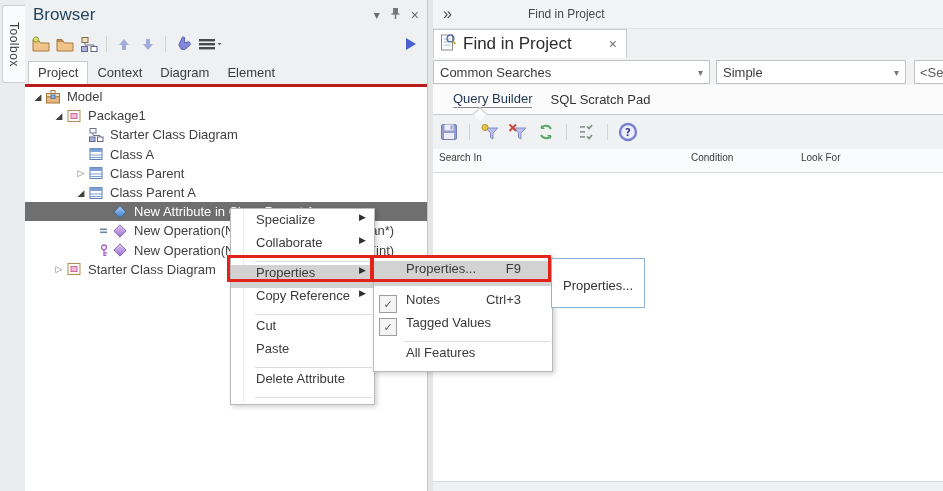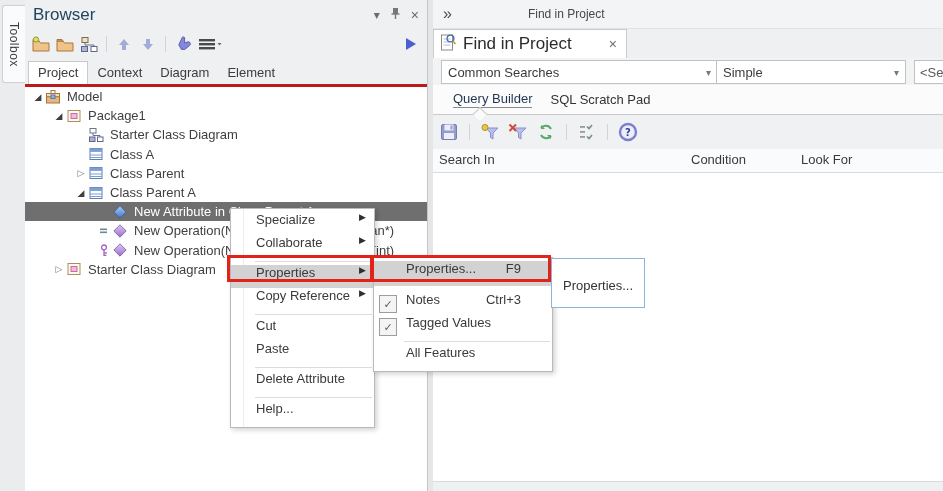--- a/index.html
+++ b/index.html
@@ -43,31 +43,31 @@
   #f-strip{height:28px;background:#f3f4f5;border-bottom:1px solid #e2e3e5;display:flex;align-items:center;}
   #f-strip .chev{font-size:16px;color:#4f4f4f;margin-left:10px;}
   #f-strip .slabel{font-size:12px;color:#474747;margin-left:76px;}
   #f-tabrow{height:29px;background:#eff0f1;display:flex;}
   #f-tab{width:180px;background:#fff;border:1px solid #c9cbcd;border-bottom:none;display:flex;align-items:center;padding:0 6px;}
   #f-tab .ftitle{font-size:17px;color:#2b2b2b;margin-left:6px;}
   #f-tab .fclose{margin-left:auto;color:#6d6d6d;font-size:14px;padding:0 3px;}
   #f-filters{height:27px;background:#f2f3f4;position:relative;}
   .combo{position:absolute;top:2px;height:22px;background:#fff;border:1px solid #bfc1c3;display:flex;align-items:center;padding:0 6px;font-size:13px;color:#3a3a3a;}
   .combo .dd{margin-left:auto;color:#7a7a7a;font-size:10px;}
-  #combo-searches{left:0;width:263px;margin-left:8px;} #combo-mode{left:283px;width:176px;}
+  #combo-searches{left:0;width:263px;} #combo-mode{left:283px;width:176px;}
   #term-box{position:absolute;left:481px;top:2px;width:60px;height:22px;background:#fff;border:1px solid #bfc1c3;
             display:flex;align-items:center;padding:0 5px;color:#5a5a5a;font-size:13px;}
   #f-qtabs{height:29px;background:#fbfbfc;border-bottom:1px solid #c9c9c9;position:relative;display:flex;align-items:center;padding-left:20px;gap:18px;}
   .qtab{font-size:13px;color:#333;}
   .qtab.active{color:#1f3550;border-bottom:1px solid #8a8a8a;padding-bottom:1px;}
   #qnotch{position:absolute;left:42px;bottom:-5px;width:9px;height:9px;background:#fbfbfc;
           border-left:1px solid #c9c9c9;border-top:1px solid #c9c9c9;transform:rotate(45deg);}
   #f-toolbar{height:34px;background:#eff1f3;display:flex;align-items:center;padding:0 5px;gap:6px;}
   .ftico{width:22px;height:20px;display:flex;align-items:center;justify-content:center;}
-  #f-header{height:23px;background:#fafbfc;border-bottom:1px solid #d9dbdd;position:relative;font-size:13px;color:#3a3a3a;}
+  #f-header{height:23px;background:#fafbfc;border-bottom:1px solid #d9dbdd;position:relative;font-size:10px;color:#3a3a3a;}
   #f-header span{position:absolute;top:3px;}
   #col-searchin{left:6px;} #col-condition{left:258px;} #col-lookfor{left:368px;}
   #f-body{height:308px;background:#fff;}
   #f-bottom{height:12px;background:#eef0f1;border-top:1px solid #d9dbdd;}
   
   .menu{position:absolute;background:#fff;border:1px solid #b9b9b9;box-shadow:2px 2px 5px rgba(0,0,0,.18);z-index:50;padding:3px 0;}
   #main-menu{left:230px;top:208px;width:143px;}
   #sub-menu{left:373px;top:257px;width:178px;}
   .mi{height:23px;display:flex;padding:0 8px 0 25px;font-size:13px;color:#3a3a3a;position:relative;}
   .mi .arr{margin-left:auto;font-size:9px;color:#2f2f2f;}
@@ -442,23 +442,20 @@
       <span>Cut</span>
     </div>
     <div class="mi dis">
       <span>Paste</span>
     </div>
     <div class="msep"></div>
     <div class="mi">
       <span>Delete Attribute</span>
     </div>
     <div class="msep"></div>
-    <div class="mi">
-      <span>Help...</span>
-    </div>
   </div>
 
   <div class="menu" id="sub-menu">
     <div class="mi hl smi" style="height:25px;">
       <span>Properties...</span>
       <span class="sc">F9</span>
     </div>
     <div class="mi smi" style="margin-top:6px;">
       <span class="chk">
           <span>✓</span>

